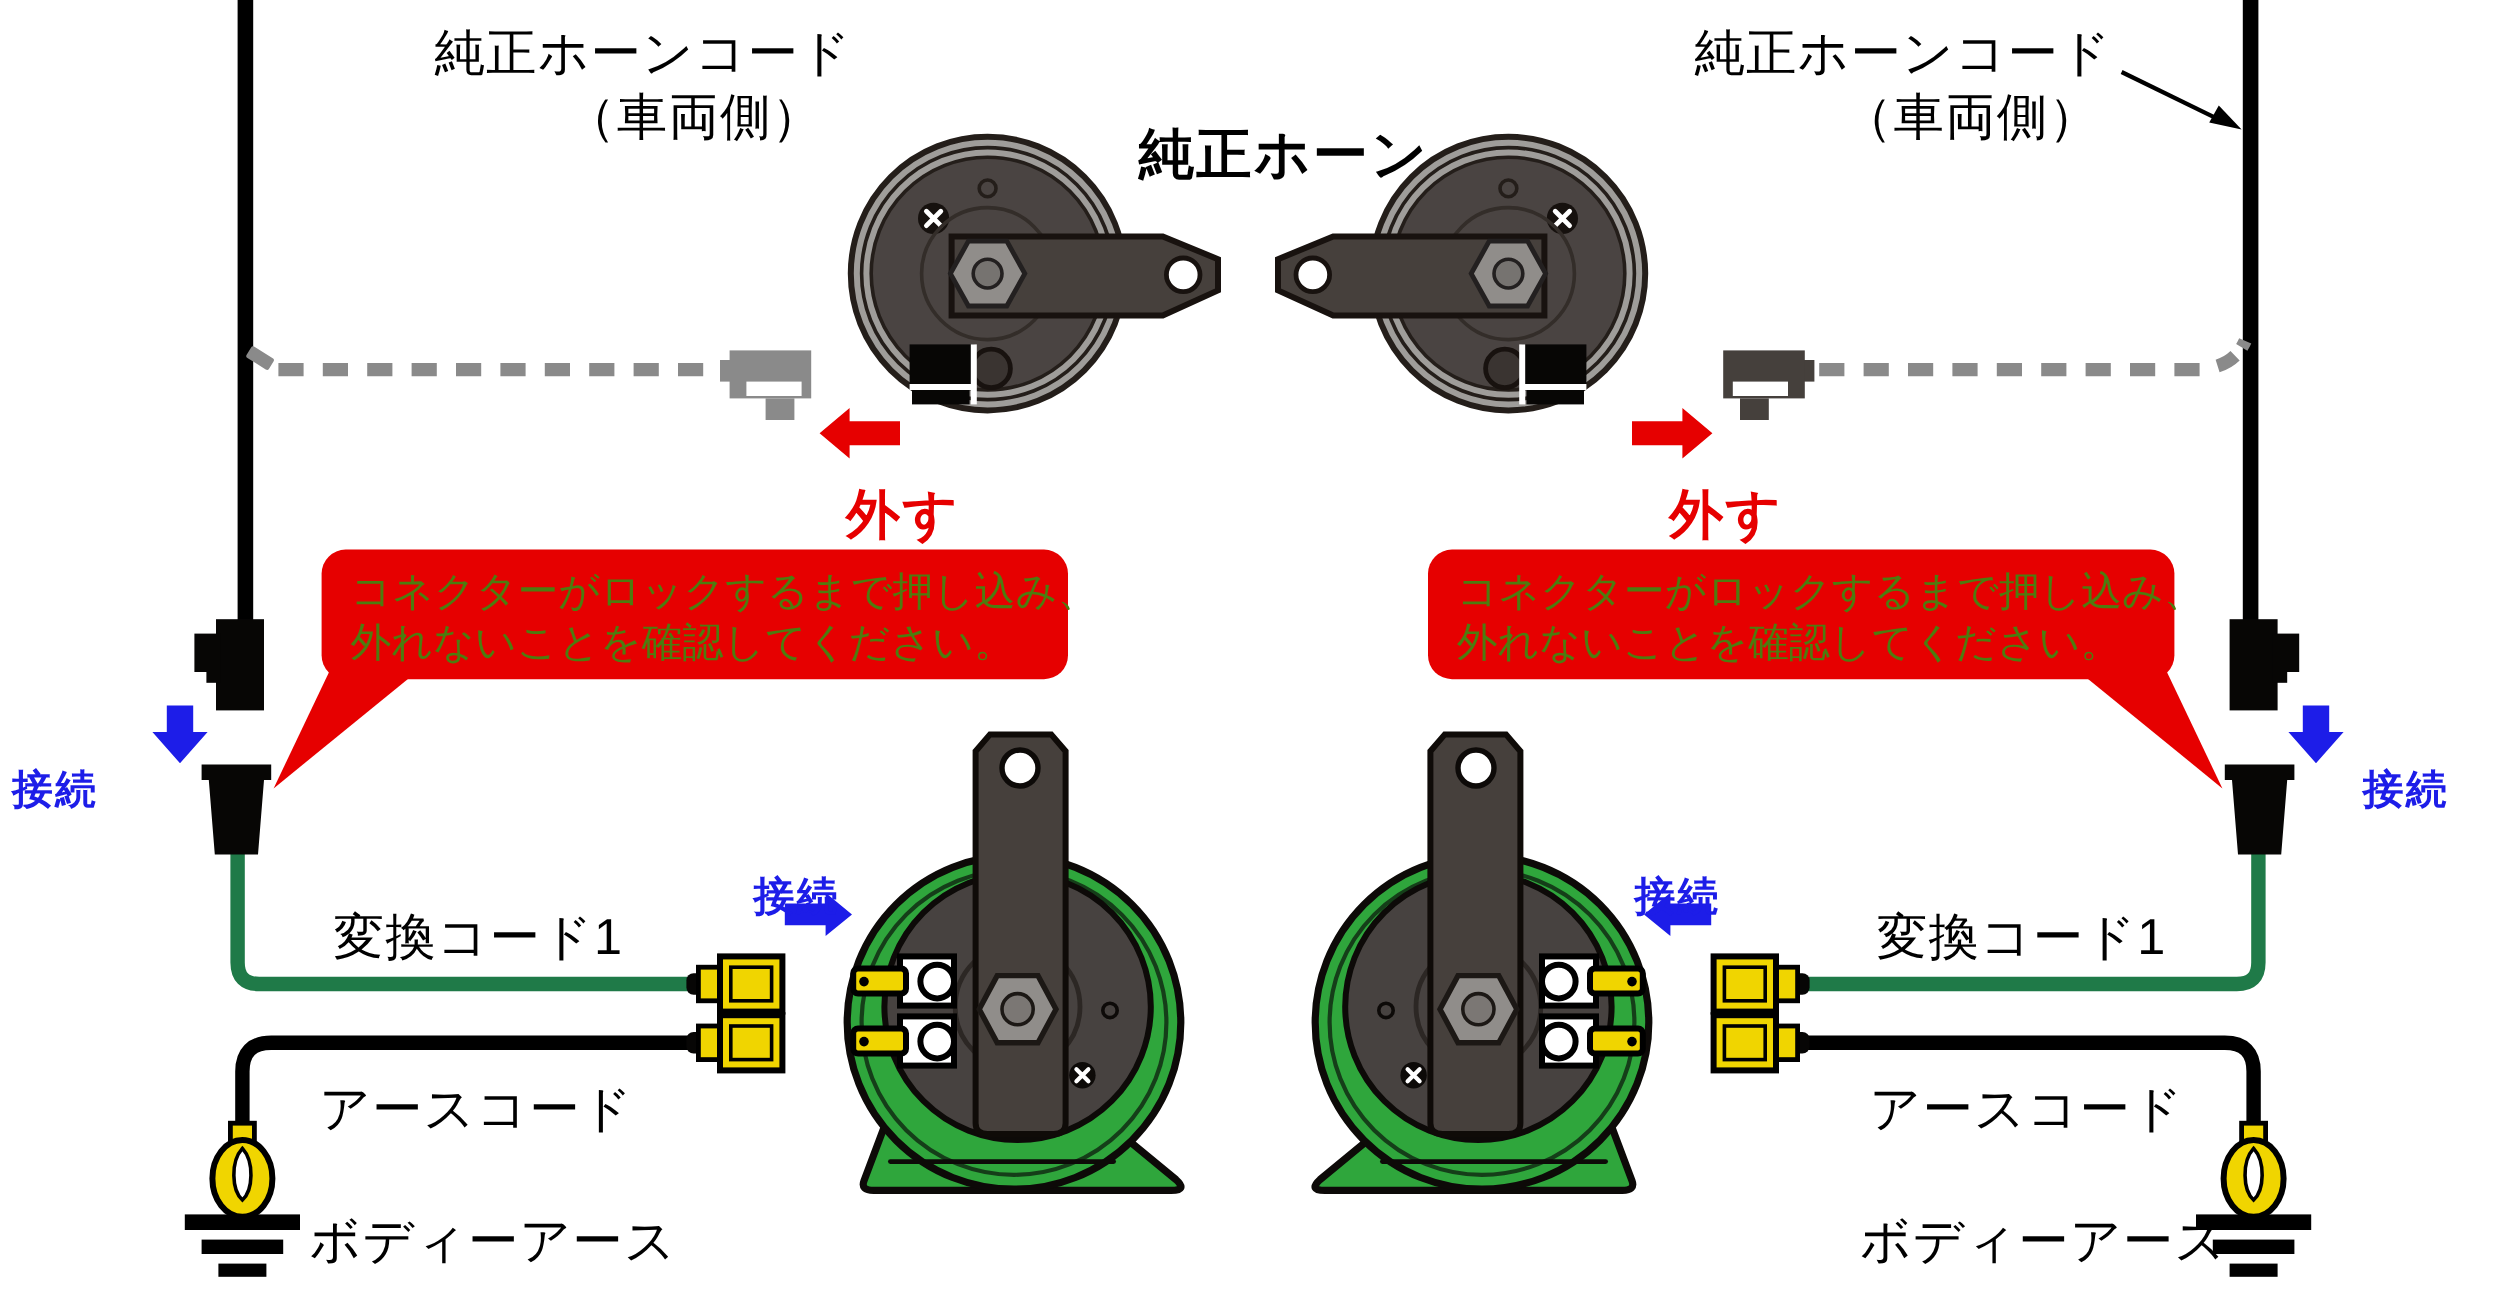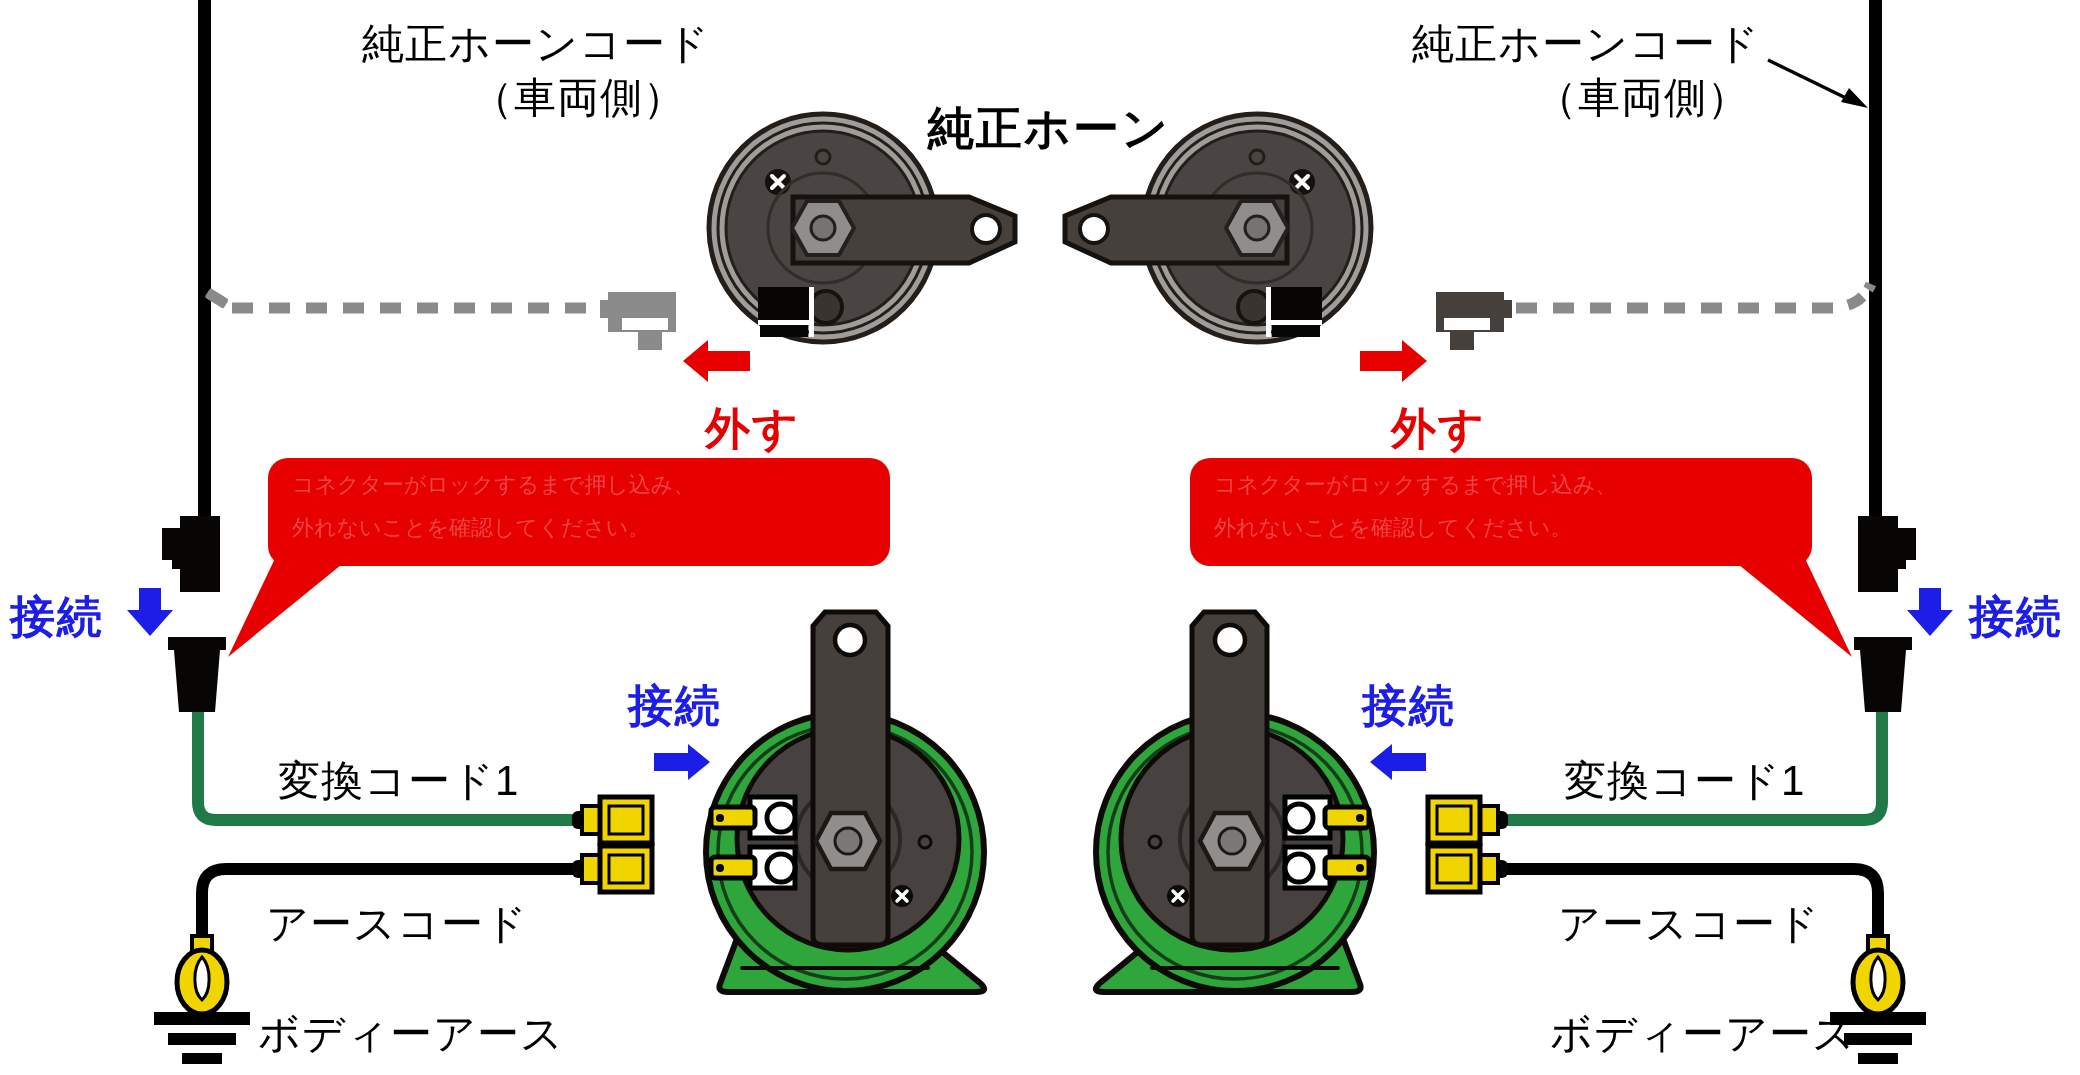--- a/index.html
+++ b/index.html
@@ -3,22 +3,22 @@
 <meta charset="utf-8">
 <style>
   html,body{margin:0;padding:0;background:#fff;}
   #canvas{position:relative;width:2080px;height:1075px;background:#ffffff;overflow:hidden;
           font-family:"Liberation Sans","DejaVu Sans",sans-serif;}
   #art{position:absolute;left:0;top:0;}
   .txt{position:absolute;white-space:nowrap;color:#000;}
   .lbl{font-size:42px;font-weight:500;letter-spacing:1px;text-align:right;}
   .title{font-size:46px;font-weight:bold;letter-spacing:2px;}
   .remove{font-size:45px;font-weight:bold;color:#e60000;letter-spacing:2px;margin-left:42px;}
-  .connect{font-size:45px;font-weight:bold;color:#1d1de8;letter-spacing:2px;}
-  .callout-line{font-size:22px;font-weight:500;color:#ef4444;letter-spacing:0px;}
+  .connect{font-size:34px;font-weight:bold;color:#1d1de8;letter-spacing:2px;margin-top:48px;}
+  .callout-line{font-size:34px;font-weight:500;color:#4d7c0f;letter-spacing:0px;}
 </style>
 </head>
 <body>
 
 <div id="canvas">
 
 <svg id="art" width="2080" height="1075" viewBox="0 0 2080 1075">
   <defs>
 
     <g id="top-horn">
@@ -184,21 +184,21 @@
   <use href="#bottom-horn" transform="translate(848,841)"></use>
   <use href="#bottom-horn" transform="translate(1232,841) scale(-1,1)"></use>
 </svg>
 
   <div class="txt lbl" style="right:1370px;top:16px;">純正ホーンコード</div>
   <div class="txt lbl" style="right:1394px;top:70px;">（車両側）</div>
 
   <div class="txt lbl" style="left:1412px;top:16px;">純正ホーンコード</div>
   <div class="txt lbl" style="right:330px;top:70px;">（車両側）</div>
 
-  <div class="txt title" style="left:870px;top:98px;width:300px;text-align:right;">純正ホーン</div>
+  <div class="txt title" style="left:920px;top:98px;width:300px;text-align:center;">純正ホーン</div>
 
   <div class="txt remove" style="left:663px;top:399px;">外す</div>
   <div class="txt remove" style="left:1349px;top:399px;">外す</div>
 
   <div class="txt connect" style="left:10px;top:587px;">接続</div>
   <div class="txt connect" style="left:1969px;top:587px;">接続</div>
   <div class="txt connect" style="left:628px;top:676px;">接続</div>
   <div class="txt connect" style="left:1362px;top:676px;">接続</div>
 
   <div class="txt callout-line" style="left:292px;top:470px;">コネクターがロックするまで押し込み、</div>

